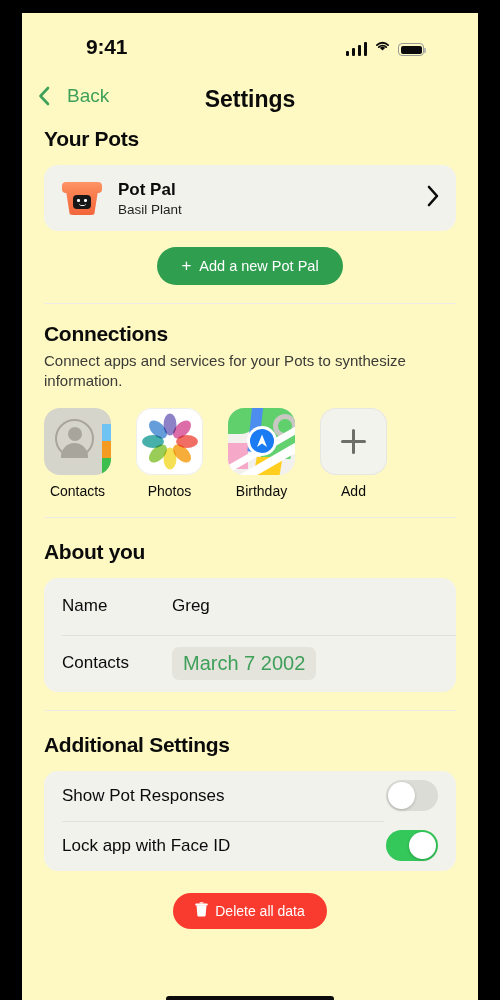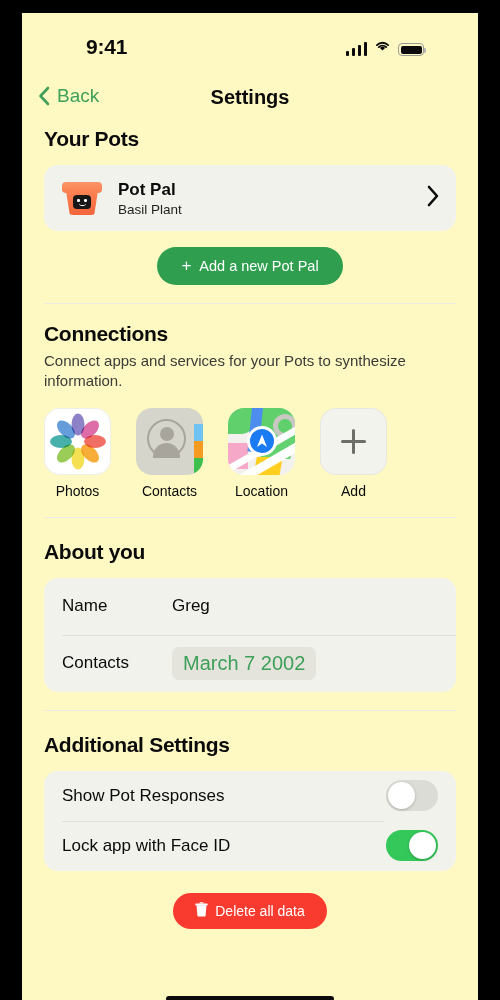--- a/index.html
+++ b/index.html
@@ -43,27 +43,27 @@
   .batt::after{
     content:""; position:absolute; right:-3.4px; top:4px;
     width:2px; height:5px; background:#b9b9b4; border-radius:0 1px 1px 0;
   }
   .batt span{ display:block; width:100%; height:100%; background:#0B0B0B; border-radius:2px; }
 
   
   .navbar { position:relative; height:52px; }
   .back {
     position:absolute; left:16px; top:10px;
-    display:flex; align-items:center; gap:7px;
+    display:flex; align-items:center; gap:17px;
     color:#3FA05A; font-size:19px; cursor:pointer;
   }
   .back svg { display:block; }
   .nav-title {
     position:absolute; left:0; right:0; top:11px; text-align:center;
-    font-size:20px; font-weight:bold; color:#0B0B0B;
+    font-size:23px; font-weight:bold; color:#0B0B0B;
   }
 
   
   .content { padding:0 22px; }
   .section-title {
     font-size:21px; font-weight:bold; color:#0B0B0B;
     letter-spacing:-0.3px;
   }
   .section-sub {
     font-size:15px; color:#3B3B38; line-height:1.35; margin-top:5px;
@@ -319,68 +319,68 @@
     </div>
 
     <div class="divider"></div>
 
     <div class="section-title conn-title">Connections</div>
     <div class="section-sub">Connect apps and services for your Pots to synthesize information.</div>
 
     <div class="apps">
 
       <div class="app">
+        <div class="app-tile tile-contacts">
+          <div class="ring"></div>
+            <div class="head"></div>
+            <div class="body"></div>
+          <div class="tabs">
+              <b class="tc1"></b>
+              <b class="tc2"></b>
+              <b class="tc3"></b>
+              <b class="tc4"></b>
+            </div>
+        </div>
+        <div class="app-label">Contacts</div>
+      </div>
+
+      <div class="app">
         <div class="app-tile tile-photos">
           <div class="pinwheel">
             <b style="background:#F05A4F; transform:rotate(0deg)   translateX(7px);"></b>
             <b style="background:#F6A21E; transform:rotate(45deg)  translateX(7px);"></b>
             <b style="background:#F4DC3C; transform:rotate(90deg)  translateX(7px);"></b>
             <b style="background:#8BC63F; transform:rotate(135deg) translateX(7px);"></b>
             <b style="background:#2EA5A0; transform:rotate(180deg) translateX(7px);"></b>
             <b style="background:#4E8FD4; transform:rotate(225deg) translateX(7px);"></b>
             <b style="background:#7D6FC0; transform:rotate(270deg) translateX(7px);"></b>
             <b style="background:#D9599D; transform:rotate(315deg) translateX(7px);"></b>
           </div>
         </div>
         <div class="app-label">Photos</div>
-      </div>
-
-      <div class="app">
-        <div class="app-tile tile-contacts">
-          <div class="ring"></div>
-            <div class="head"></div>
-            <div class="body"></div>
-          <div class="tabs">
-              <b class="tc1"></b>
-              <b class="tc2"></b>
-              <b class="tc3"></b>
-              <b class="tc4"></b>
-            </div>
-        </div>
-        <div class="app-label">Contacts</div>
       </div>
 
       <div class="app">
         <div class="app-tile tile-maps">
           <div class="m-green1"></div>
           <div class="m-green2"></div>
           <div class="m-green3"></div>
           <div class="m-pink"></div>
           <div class="m-yellow"></div>
           <div class="m-gray"></div>
           <div class="m-road-d2"></div>
           <div class="m-road-d"></div>
           <div class="m-road-v"></div>
           <div class="m-badge">
             <svg width="14" height="16" viewBox="0 0 14 16">
               <path d="M7 1.5 L12 14 L7 10.6 L2 14 Z" fill="#fff"></path>
             </svg>
           </div>
         </div>
-        <div class="app-label">Location</div>
+        <div class="app-label">Birthday</div>
       </div>
 
       <div class="app">
         <div class="app-tile tile-add">
           <span class="p1"></span>
             <span class="p2"></span>
         </div>
         <div class="app-label">Add</div>
       </div>
 

